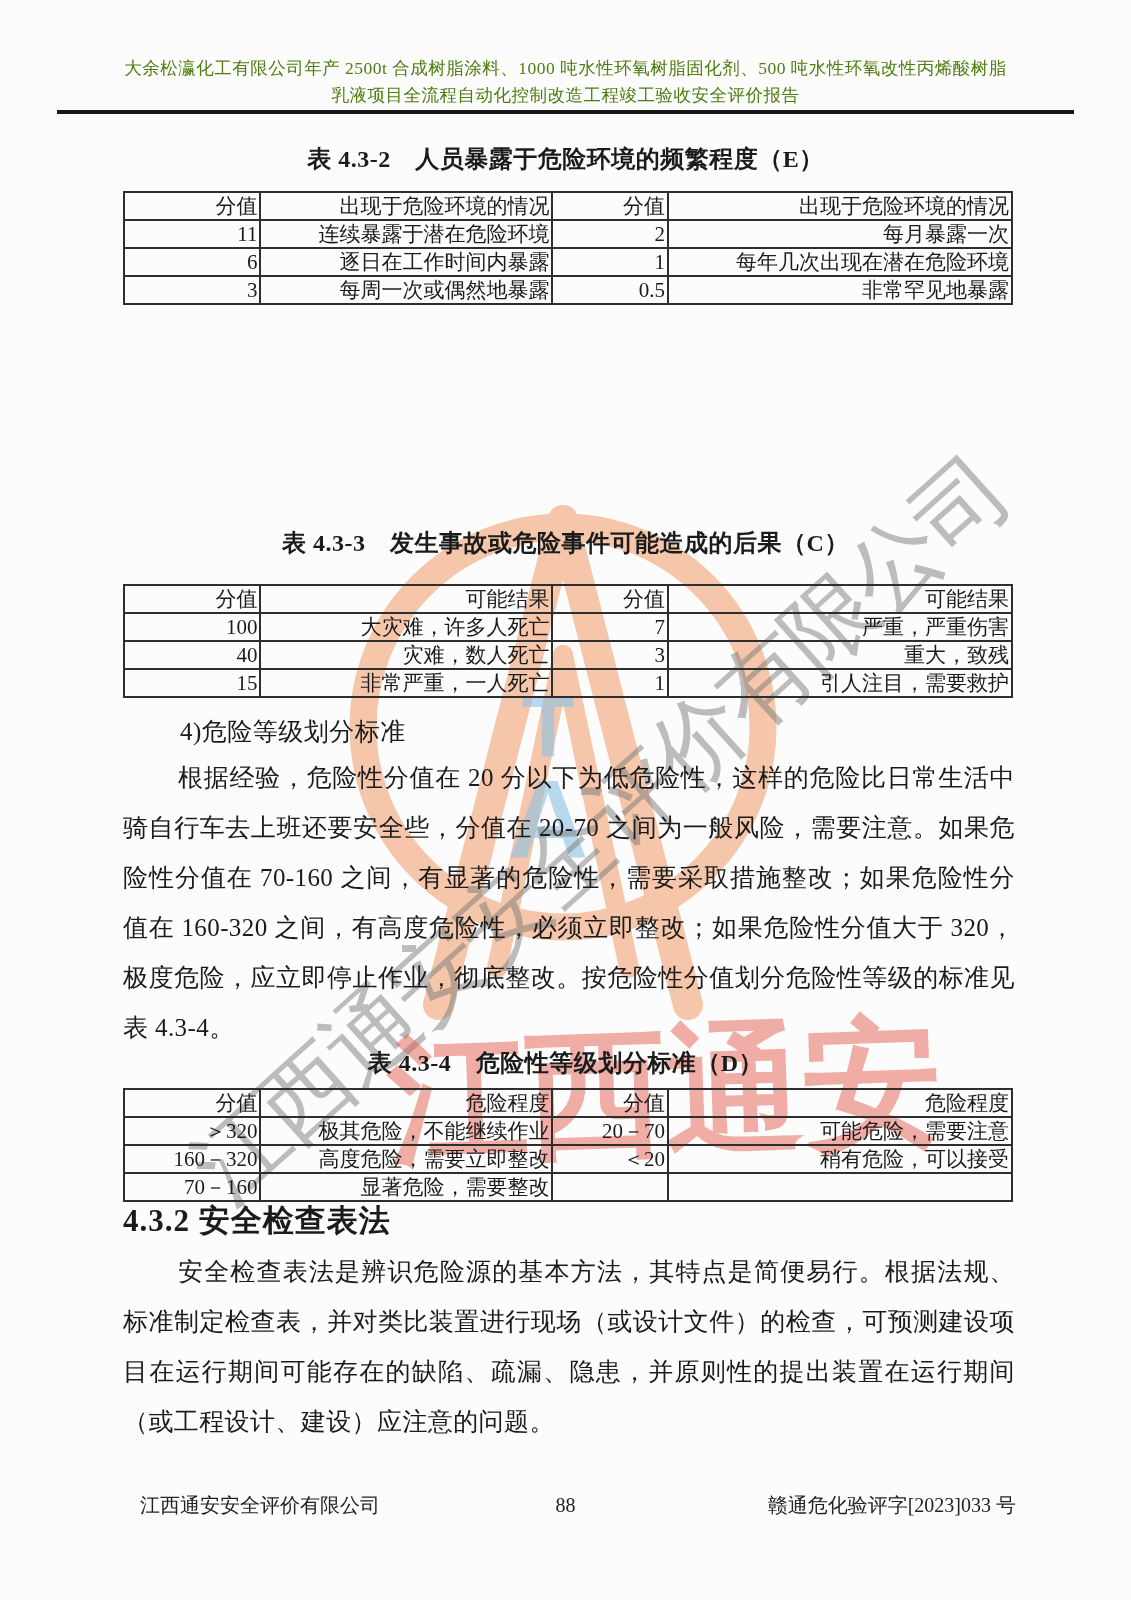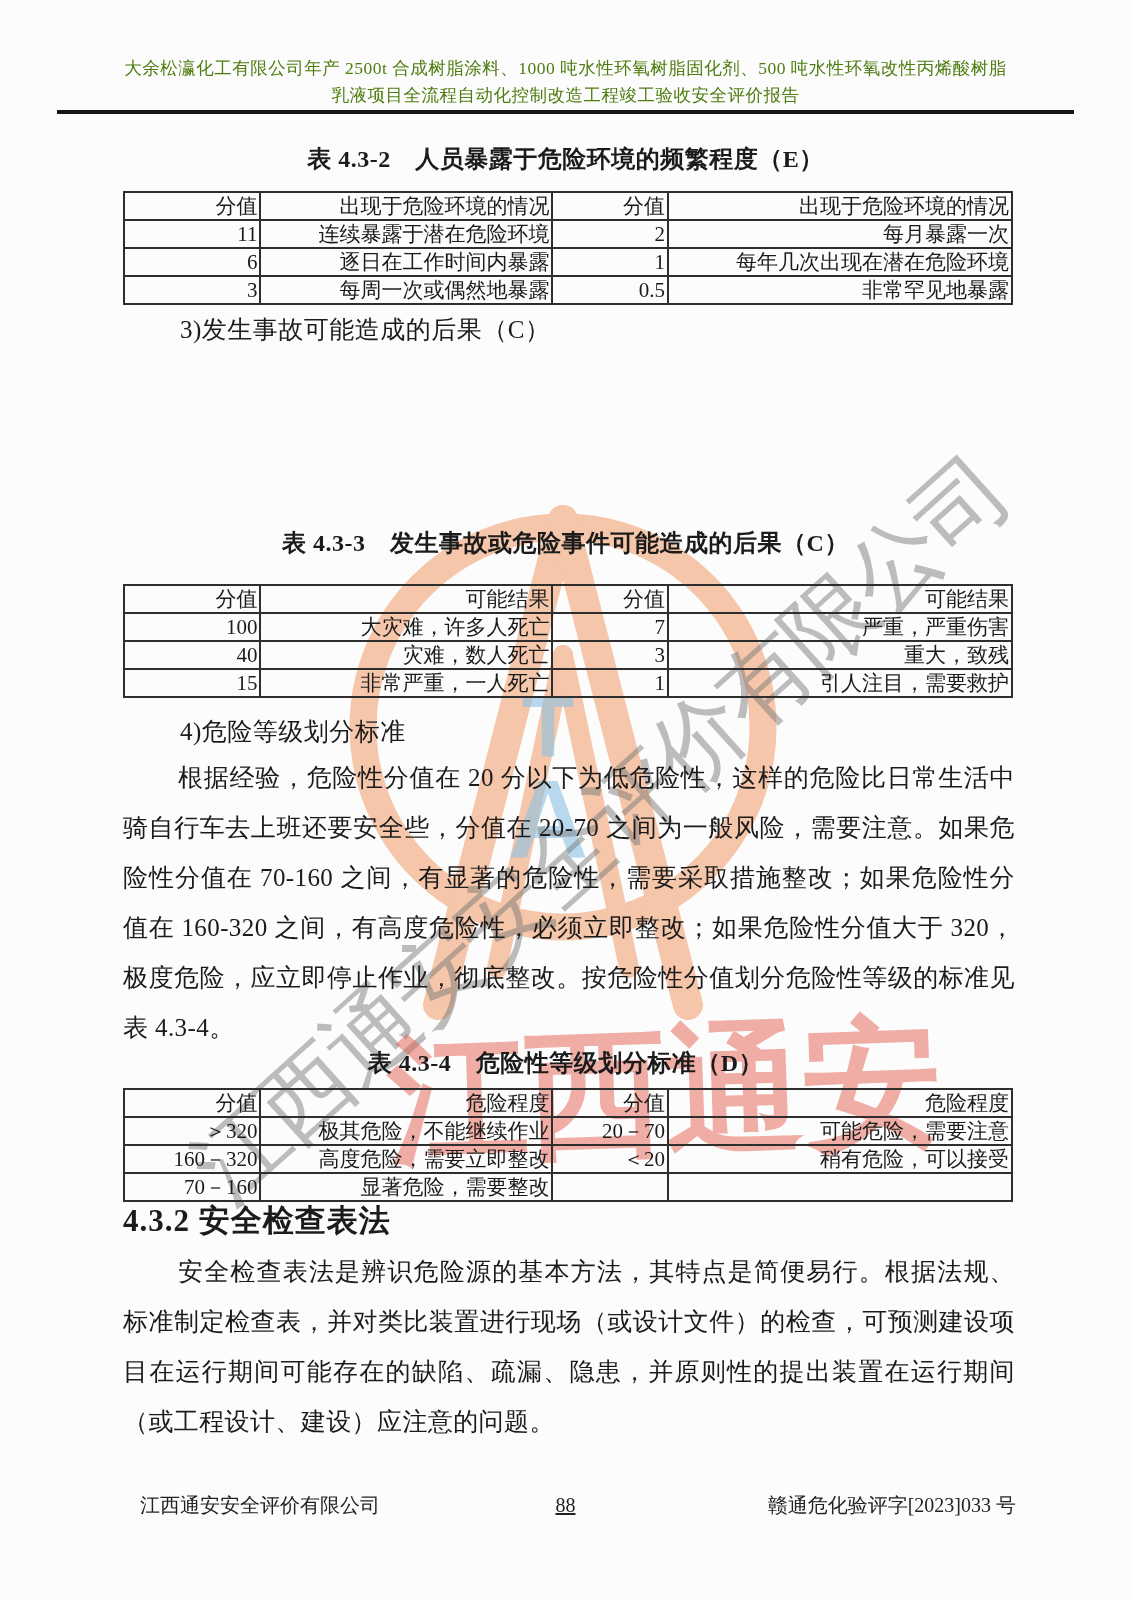--- a/index.html
+++ b/index.html
@@ -69,21 +69,21 @@
   .doc-table th:nth-child(4),.doc-table td:nth-child(4){width:39.1%;}
   .item-h{left:180px;font-size:25px;line-height:32px;letter-spacing:.5px;}
   .para{
     left:123px;width:892px;
     font-size:25px;line-height:50px;letter-spacing:.4px;
     text-align:justify;text-indent:55px;
   }
   .sec-h{left:123px;font-weight:bold;font-size:31px;line-height:34px;letter-spacing:1px;}
   .footer-item{font-size:20px;line-height:26px;color:#222;}
   .f-left{left:140px;}
-  .f-center{left:0;width:100%;text-align:center;text-decoration:underline;}
+  .f-center{left:0;width:100%;text-align:center;}
   .f-right{right:115px;}
 </style>
 </head>
 <body>
 
 <div class="page">
 
   <div class="wm-layer">
     <svg class="abs" width="1131" height="1600" viewBox="0 0 1131 1600" style="left:0;top:0;">
       <g fill="none" opacity="0.55" style="stroke:var(--wm-orange);">
@@ -133,21 +133,20 @@
           </tr>
           <tr>
             <td>3</td>
             <td>每周一次或偶然地暴露</td>
             <td>0.5</td>
             <td>非常罕见地暴露</td>
           </tr>
         </tbody>
       </table>
 
-    <div class="abs item-h" style="top:314px;">3)发生事故可能造成的后果（C）</div>
 
     <div class="abs tbl-title" style="top:528px;">表 4.3-3　发生事故或危险事件可能造成的后果（C）</div>
     <table class="abs doc-table" style="left:123px;top:584px;">
         <thead>
           <tr>
             <th>分值</th>
             <th>可能结果</th>
             <th>分值</th>
             <th>可能结果</th>
           </tr>

